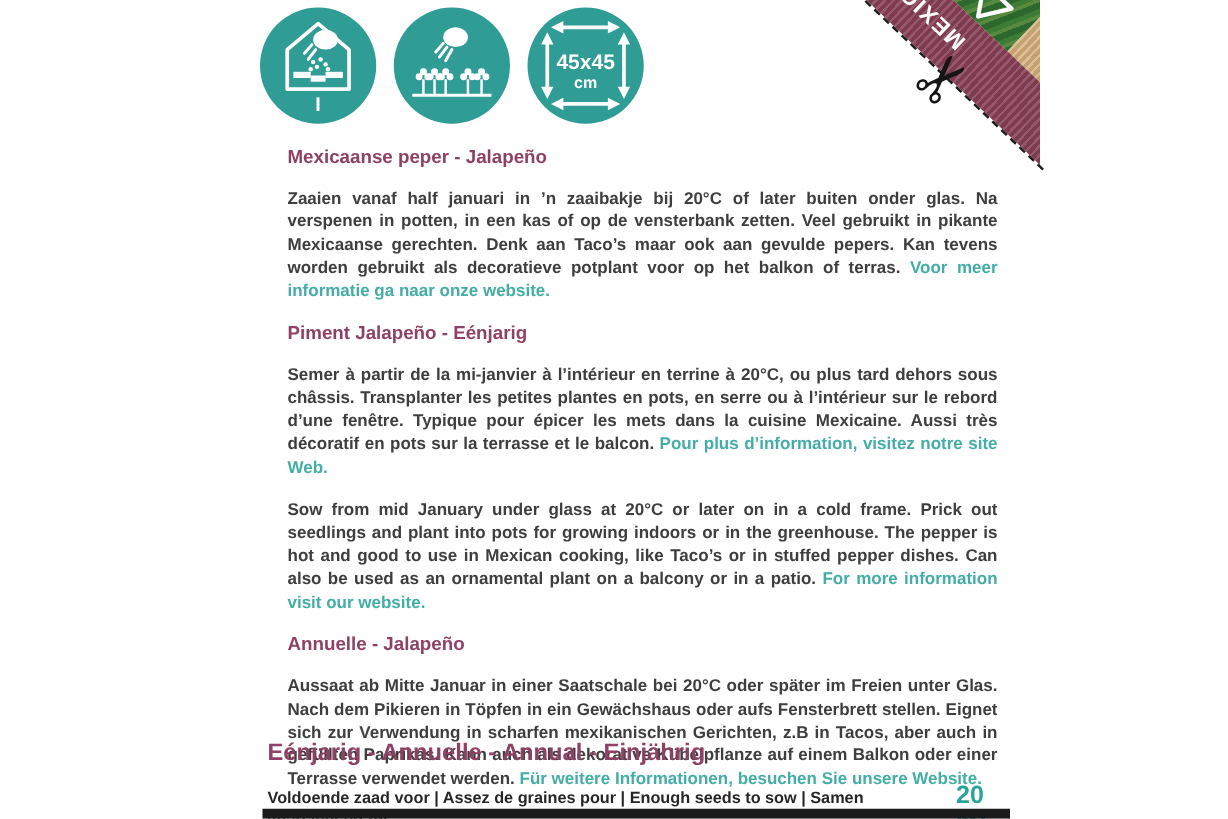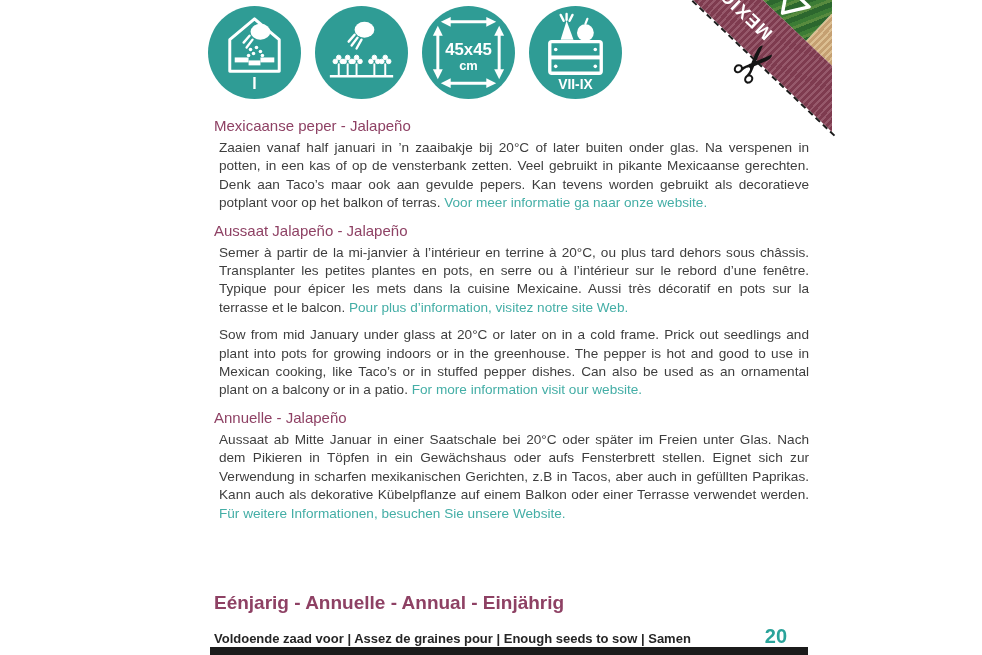--- a/index.html
+++ b/index.html
@@ -31,22 +31,22 @@
   .logo-triangle{position:absolute;left:56px;bottom:2px;transform:rotate(180deg);}
   .cutline{position:absolute;left:693px;top:0;width:196px;height:0;
     border-top:2.5px dashed #1c1c1c;transform:rotate(43.5deg);transform-origin:0 0;z-index:2;}
   .scissors{position:absolute;left:733px;top:38px;z-index:3;color:#151515;
     font-size:52px;line-height:1;transform:rotate(-45deg);
     font-family:"DejaVu Sans",sans-serif;}
 
   
   .content{position:absolute;left:214px;top:117px;width:600px;}
   .section{margin-bottom:9px;}
-  .section h3{margin:0 0 3px 0;font-size:15px;line-height:17px;color:#8E4164;font-weight:normal;}
-  .section p{margin:5px;font-size:13.6px;line-height:18.4px;color:#3E3E3E;text-align:justify;}
+  .section h3{margin:0 0 3px 16px;font-size:15px;line-height:17px;color:#8E4164;font-weight:bold;}
+  .section p{margin:16px;font-size:13.6px;line-height:18.4px;color:#3E3E3E;text-align:justify;font-weight:bold;}
   .weblink{color:#44AEA6;}
 
   
   .footer{position:absolute;left:214px;top:592px;width:600px;}
   .annual{font-size:19px;font-weight:bold;color:#8E4164;}
   .seeds{margin-top:11px;font-size:13px;font-weight:bold;color:#262626;
     display:flex;align-items:baseline;gap:7px;}
   .area{color:#2AA39A;font-size:20px;font-weight:bold;}
   .bottom-bar{position:absolute;left:210px;top:647px;width:598px;height:8px;background:#1b1b1b;}
 </style>
@@ -118,37 +118,20 @@
       <polygon points="16,20 11,30 21,30" fill="#fff"></polygon>
         <polygon points="16,74 11,64 21,64" fill="#fff"></polygon>
       <line x1="78" y1="28" x2="78" y2="66" stroke="#fff" stroke-width="3"></line>
       <polygon points="78,20 73,30 83,30" fill="#fff"></polygon>
         <polygon points="78,74 73,64 83,64" fill="#fff"></polygon>
       <text x="47" y="50" text-anchor="middle" font-size="17">45x45</text>
       <text x="47" y="65" text-anchor="middle" font-size="13">cm</text>
     </svg>
   </div>
 
-  <div class="icon-circle">
-    <svg viewBox="0 0 94 94">
-      <polygon points="32,34 38,15 45,34" fill="#fff"></polygon>
-      <line x1="35" y1="15" x2="32" y2="9" stroke="#fff" stroke-width="2.4" stroke-linecap="round"></line>
-      <line x1="38" y1="14" x2="38" y2="8" stroke="#fff" stroke-width="2.4" stroke-linecap="round"></line>
-      <line x1="41" y1="15" x2="44" y2="9" stroke="#fff" stroke-width="2.4" stroke-linecap="round"></line>
-      <circle cx="57" cy="27" r="8.5" fill="#fff"></circle>
-      <line x1="57" y1="18" x2="59" y2="13" stroke="#fff" stroke-width="2.2" stroke-linecap="round"></line>
-      <rect x="21" y="36" width="52" height="32" rx="2" fill="none" stroke="#fff" stroke-width="3.4"></rect>
-      <rect x="21" y="50" width="52" height="4" fill="#fff"></rect>
-      <circle cx="27" cy="44" r="1.8" fill="#fff"></circle>
-        <circle cx="67" cy="44" r="1.8" fill="#fff"></circle>
-      <circle cx="27" cy="61" r="1.8" fill="#fff"></circle>
-        <circle cx="67" cy="61" r="1.8" fill="#fff"></circle>
-      <text x="47" y="84" text-anchor="middle" font-size="14">VII-IX</text>
-    </svg>
-  </div>
 </div>
 
 <div class="corner">
   <div class="corner-rot">
     <div class="band-photo">
       <div class="photo-green">
         <svg class="logo-triangle" width="36" height="28" viewBox="0 0 36 28">
           <polygon points="18,2 33,25 3,25" fill="none" stroke="#fff" stroke-width="3.4" stroke-linejoin="round"></polygon>
         </svg>
       </div>
@@ -164,21 +147,21 @@
 
 <div class="content">
 
   <div class="section">
     <h3>Mexicaanse peper - Jalapeño</h3>
     <p><span>Zaaien vanaf half januari in ’n zaaibakje bij 20°C of later buiten onder glas. Na verspenen in potten, in een kas of op de vensterbank zetten. Veel gebruikt in pikante Mexicaanse gerechten. Denk aan Taco’s maar ook aan gevulde pepers. Kan tevens worden gebruikt als decoratieve potplant voor op het balkon of terras.</span>
       <span class="weblink">Voor meer informatie ga naar onze website.</span></p>
   </div>
 
   <div class="section">
-    <h3>Aussaat Jalapeño - Jalapeño</h3>
+    <h3>Piment Jalapeño - Eénjarig</h3>
     <p><span>Semer à partir de la mi-janvier à l’intérieur en terrine à 20°C, ou plus tard dehors sous châssis. Transplanter les petites plantes en pots, en serre ou à l’intérieur sur le rebord d’une fenêtre. Typique pour épicer les mets dans la cuisine Mexicaine. Aussi très décoratif en pots sur la terrasse et le balcon.</span>
       <span class="weblink">Pour plus d’information, visitez notre site Web.</span></p>
   </div>
 
   <div class="section">
     <p><span>Sow from mid January under glass at 20°C or later on in a cold frame.  Prick out seedlings and plant into pots for growing indoors or in the greenhouse.  The pepper is hot and good to use in Mexican cooking, like Taco’s or in stuffed pepper dishes. Can also be used as an ornamental plant on a balcony or in a patio.</span>
       <span class="weblink">For more information visit our website.</span></p>
   </div>
 
   <div class="section">

